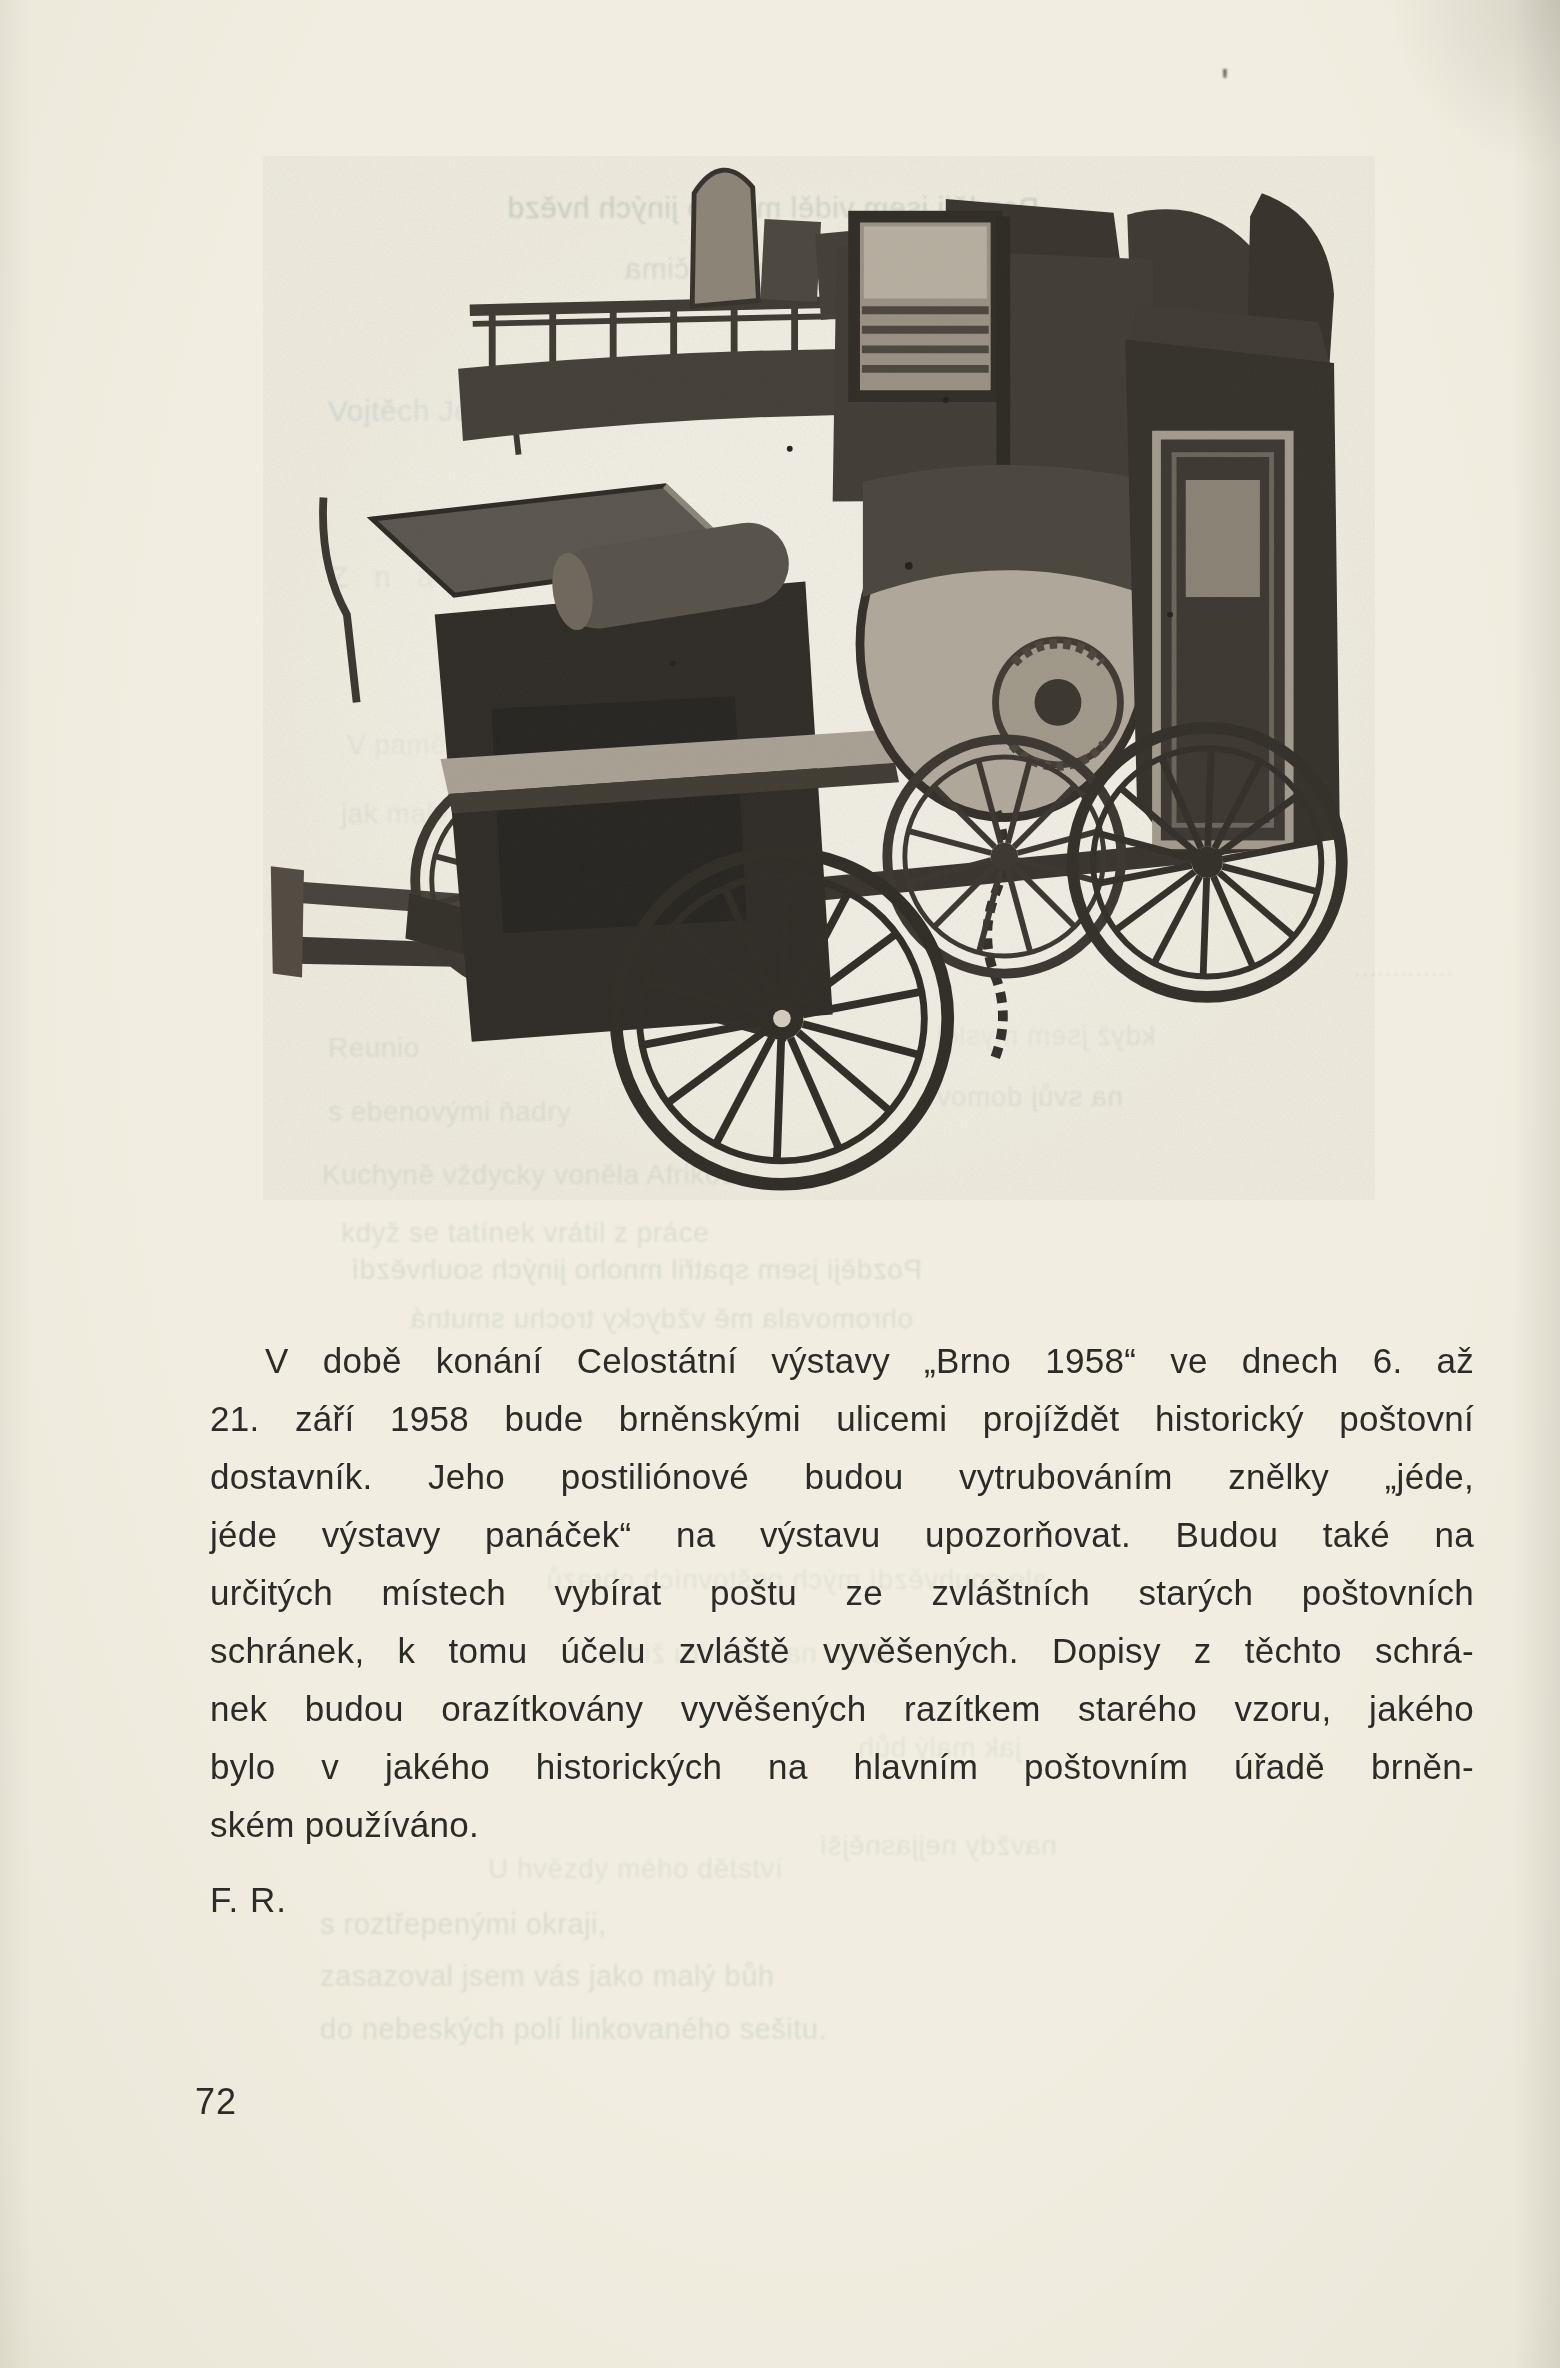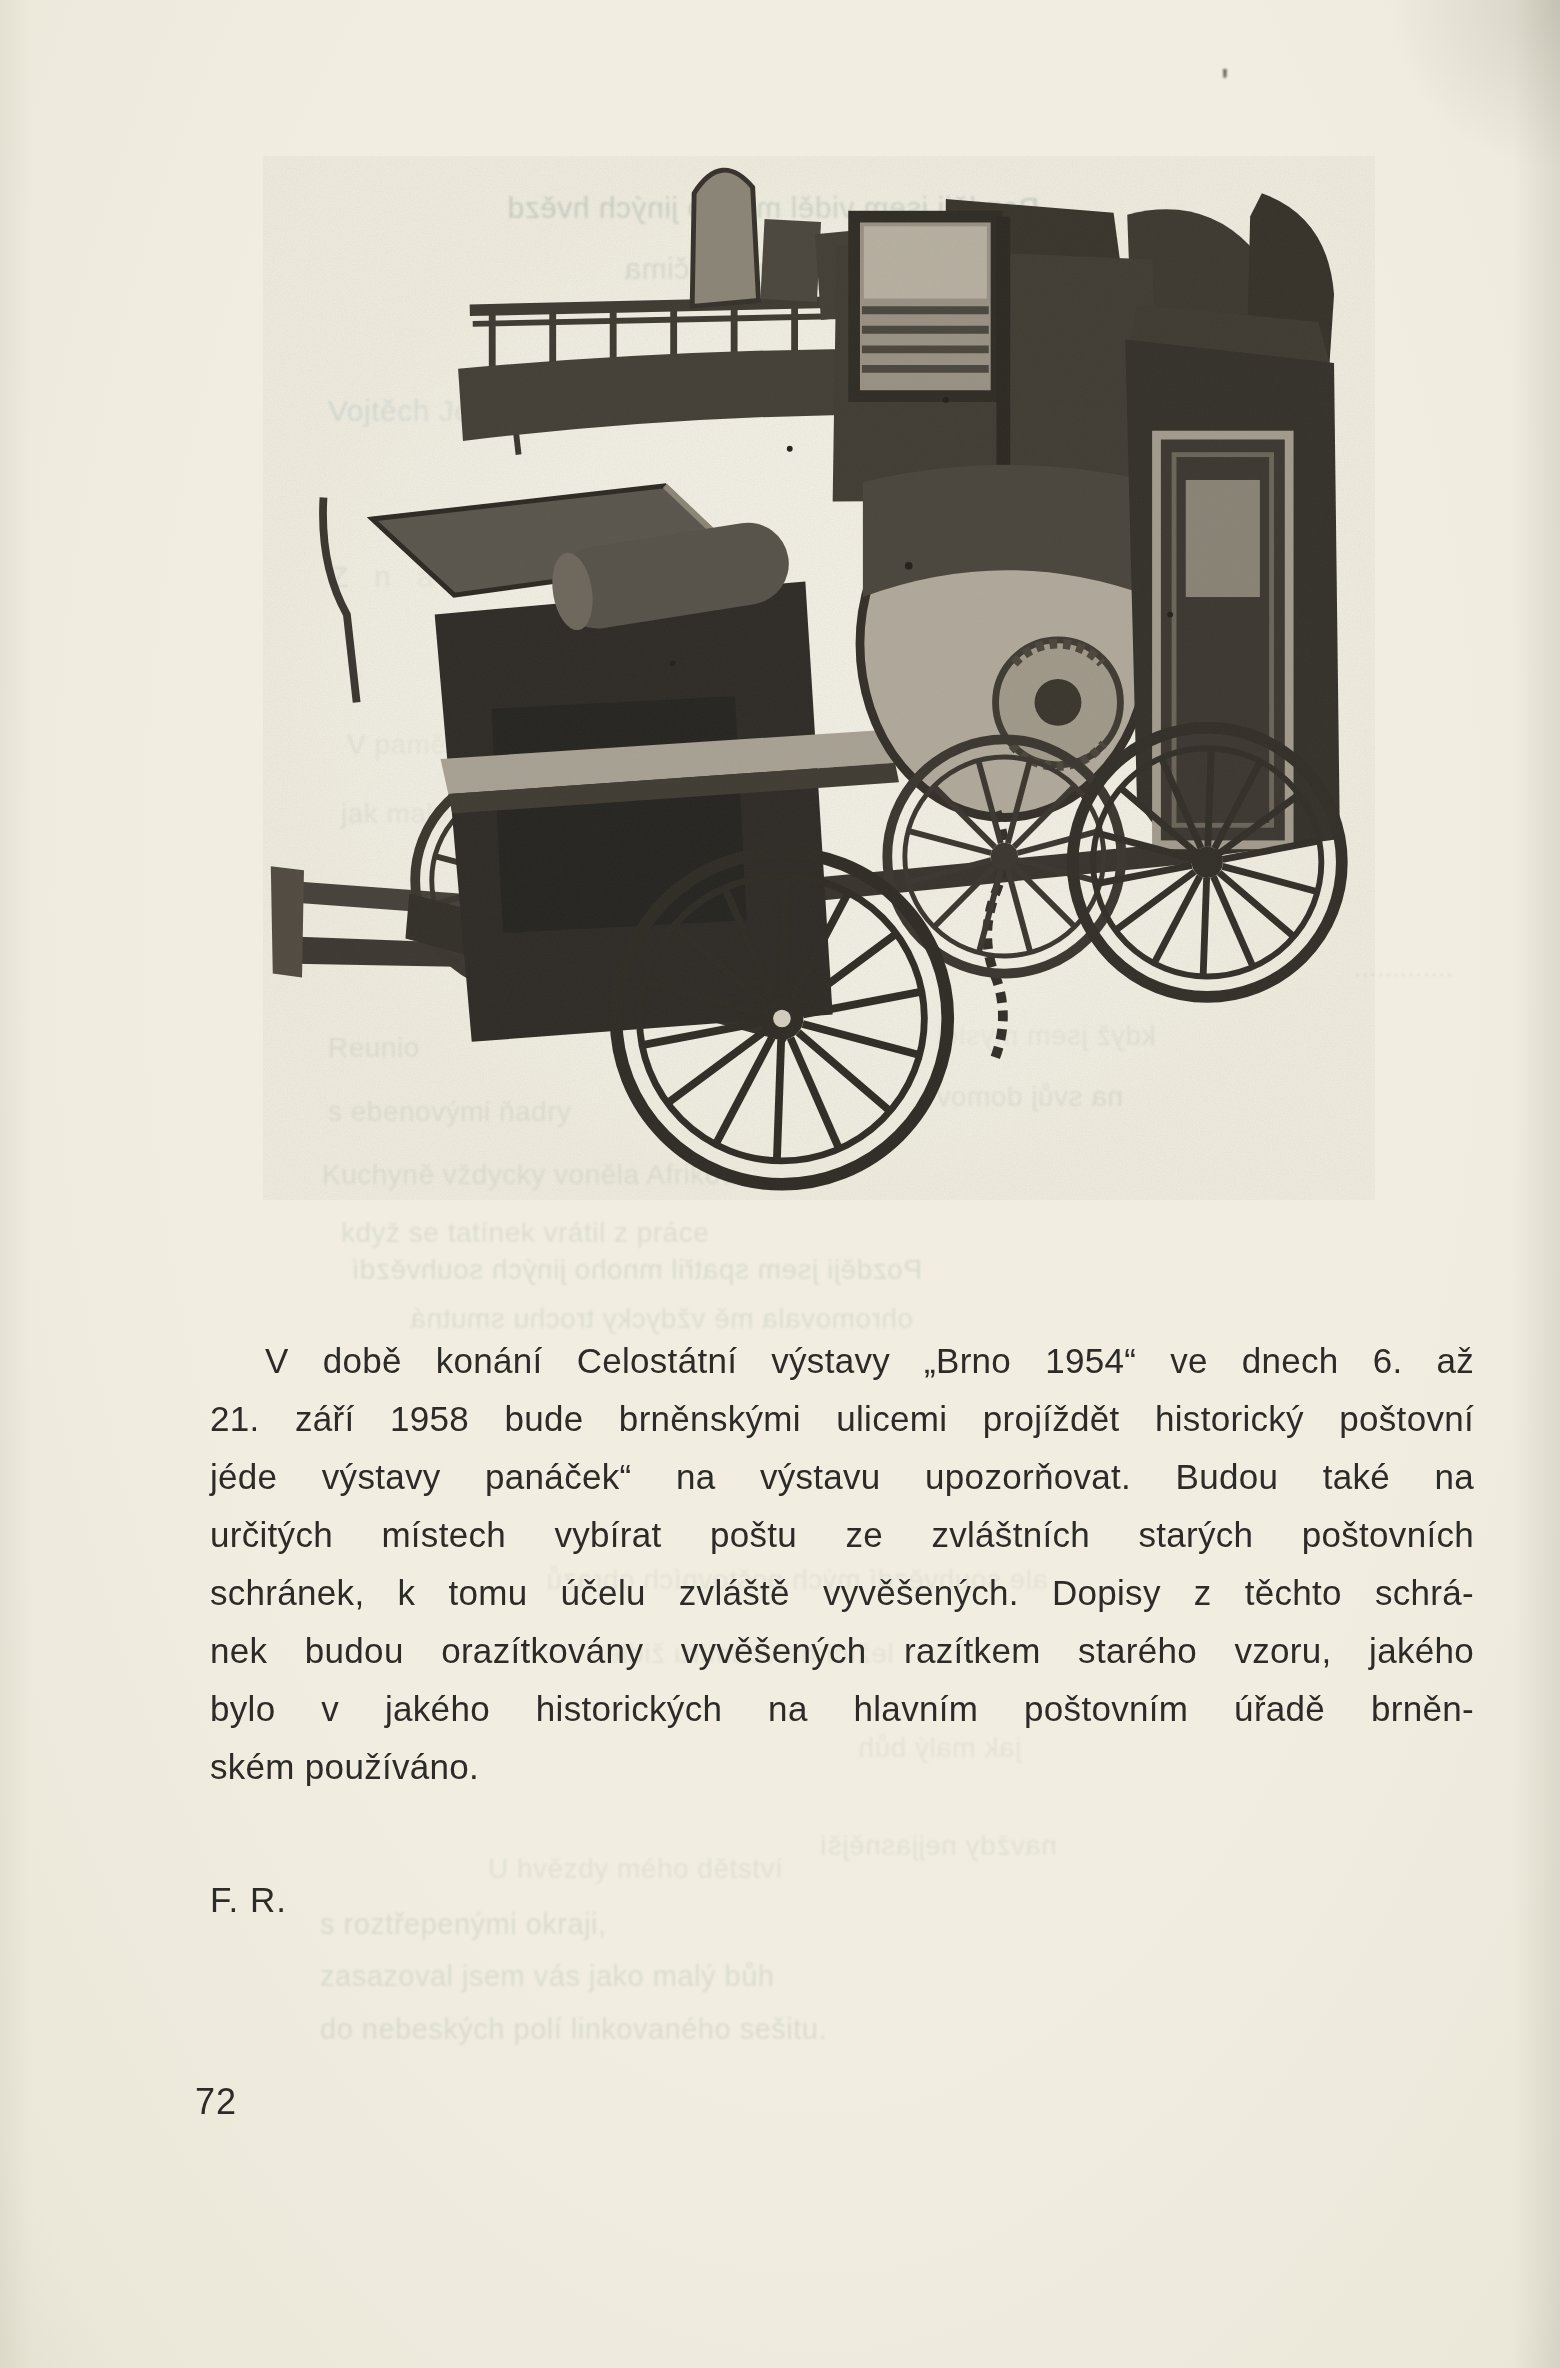--- a/index.html
+++ b/index.html
@@ -273,22 +273,23 @@
         <circle cx="930" cy="470" r="3"></circle>
           <circle cx="420" cy="520" r="3"></circle>
         <circle cx="700" cy="250" r="3"></circle>
       </g>
 
       <rect width="1140" height="1070" filter="url(#grain)" opacity="0.5"></rect>
     </svg>
   </figure>
 
   <section class="article" id="paragraph">
-      <div class="line j indent">V době konání Celostátní výstavy „Brno 1954“ ve dnech 6. až</div>
+      <div class="line j indent">V době konání Celostátní výstavy „Brno 1958“ ve dnech 6. až</div>
       <div class="line j">21. září 1958 bude brněnskými ulicemi projíždět historický poštovní</div>
+      <div class="line j">dostavník. Jeho postiliónové budou vytrubováním znělky „jéde,</div>
       <div class="line j">jéde výstavy panáček“ na výstavu upozorňovat. Budou také na</div>
       <div class="line j">určitých místech vybírat poštu ze zvláštních starých poštovních</div>
       <div class="line j">schránek, k tomu účelu zvláště vyvěšených. Dopisy z těchto schrá-</div>
       <div class="line j">nek budou orazítkovány vyvěšených razítkem starého vzoru, jakého</div>
       <div class="line j">bylo v jakého historických na hlavním poštovním úřadě brněn-</div>
       <div class="line">ském používáno.</div>
     </section>
 
   <div class="signature">F. R.</div>
 

